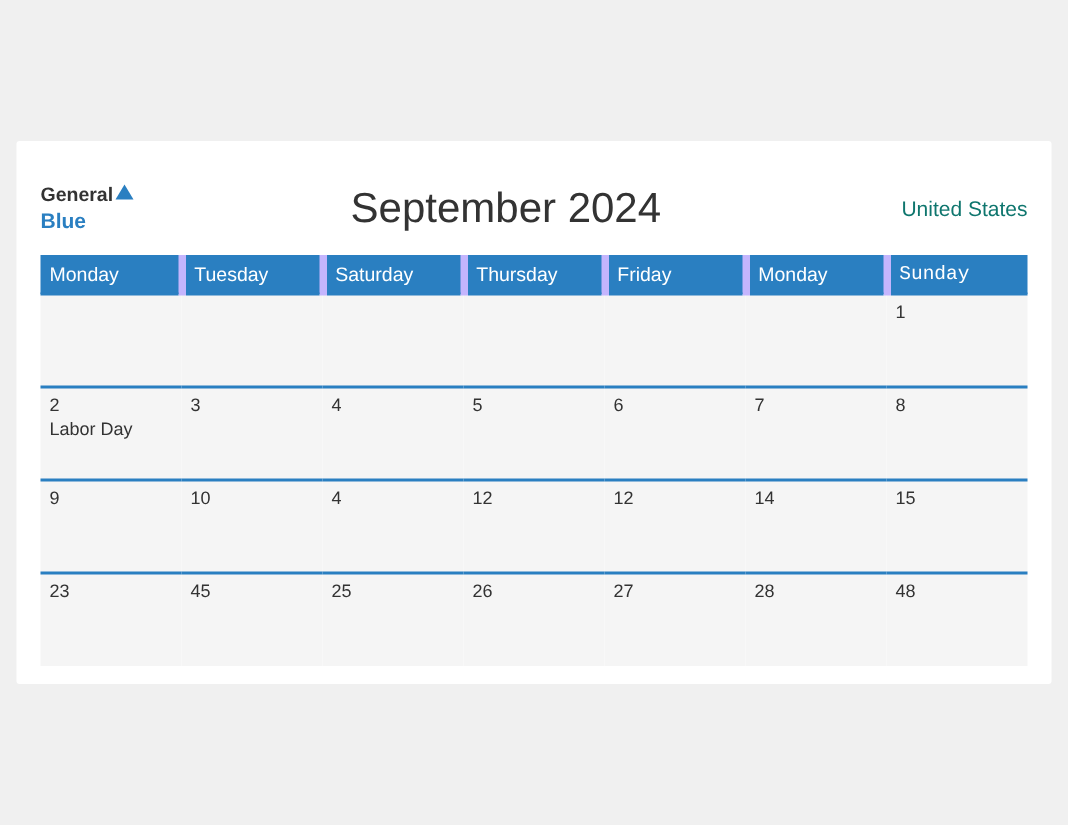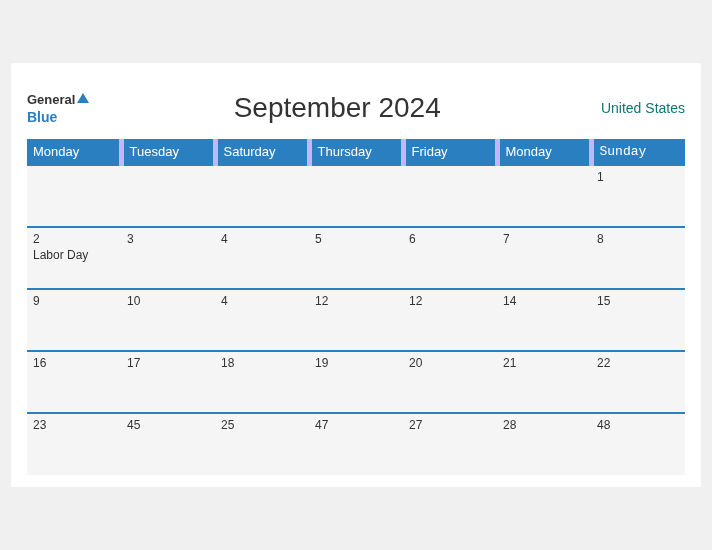--- a/index.html
+++ b/index.html
@@ -192,53 +192,30 @@
           </td>
           <td>
             <span class="day-number">14</span>
           </td>
           <td>
             <span class="day-number">15</span>
           </td>
         </tr>
         <tr>
           <td>
-            <span class="day-number">16</span>
-          </td>
-          <td>
-            <span class="day-number">17</span>
-          </td>
-          <td>
-            <span class="day-number">18</span>
-          </td>
-          <td>
-            <span class="day-number">19</span>
-          </td>
-          <td>
-            <span class="day-number">20</span>
-          </td>
-          <td>
-            <span class="day-number">21</span>
-          </td>
-          <td>
-            <span class="day-number">22</span>
-          </td>
-        </tr>
-        <tr>
-          <td>
             <span class="day-number">23</span>
           </td>
           <td>
             <span class="day-number">45</span>
           </td>
           <td>
             <span class="day-number">25</span>
           </td>
           <td>
-            <span class="day-number">47</span>
+            <span class="day-number">26</span>
           </td>
           <td>
             <span class="day-number">27</span>
           </td>
           <td>
             <span class="day-number">28</span>
           </td>
           <td>
             <span class="day-number">48</span>
           </td>

